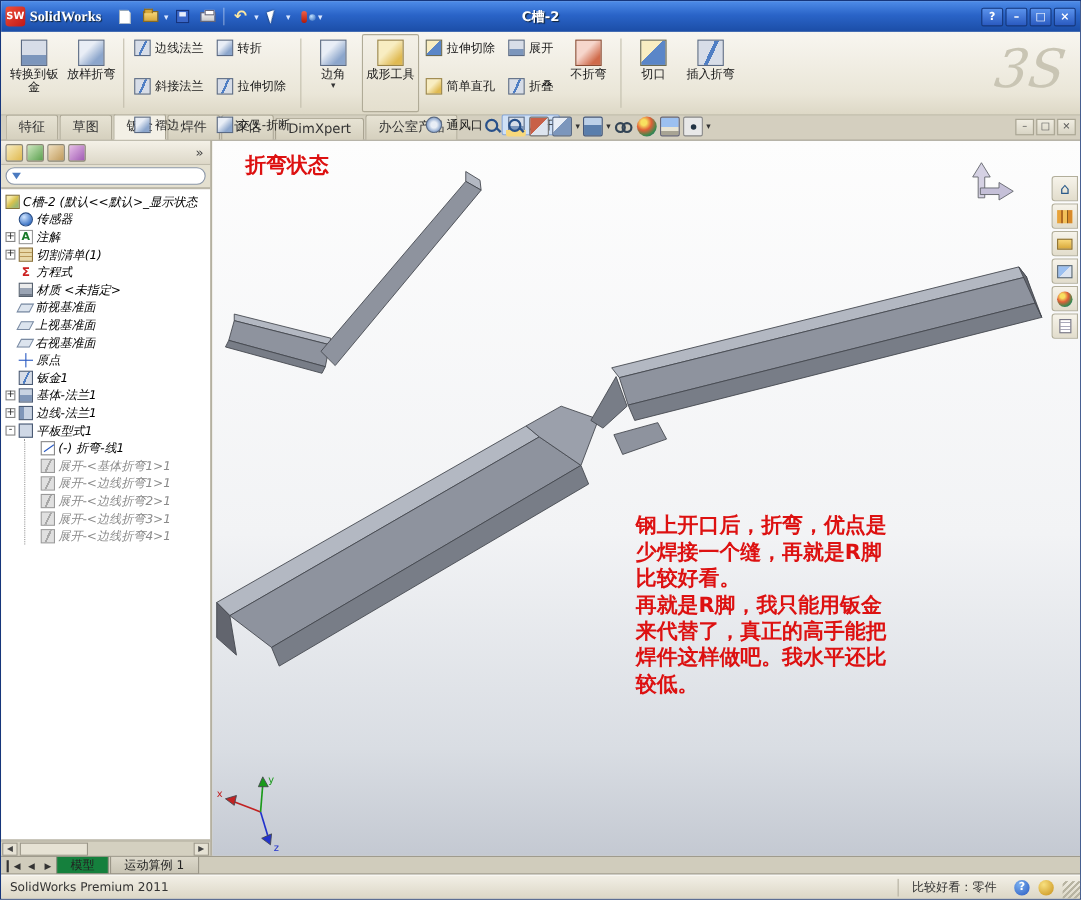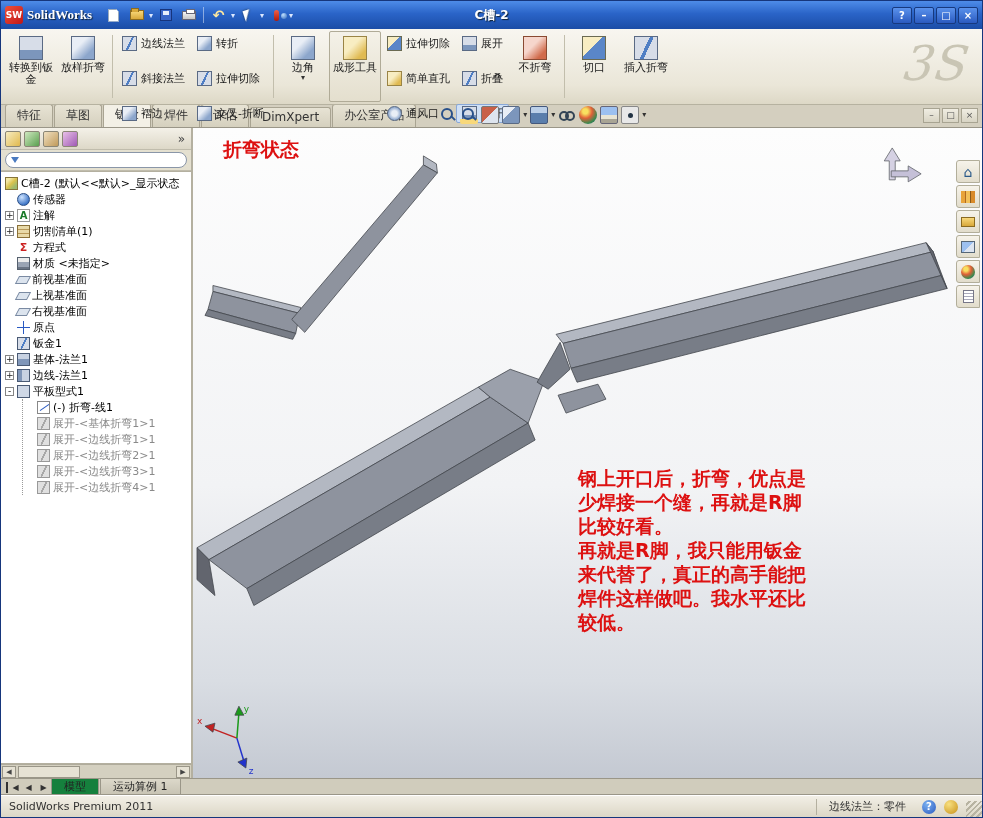--- a/index.html
+++ b/index.html
@@ -104,21 +104,21 @@
   .chev { margin-left:auto; font-size:12px; color:#444; padding:0 2px; }
   .filterrow { height:21px; flex:none; display:flex; align-items:center; padding:2px 4px;
                background:#e4e0d0; border-bottom:1px solid #c0bcac; }
   .filterbox { flex:1; height:16px; border:1px solid #8a96a8; border-radius:8px; background:#fff;
                display:flex; align-items:center; padding:0 5px; gap:4px; }
   .funnel { width:0; height:0; border-left:4px solid transparent; border-right:4px solid transparent;
             border-top:6px solid #4a7ac0; }
   .tree { flex:1; background:#fff; border:1px solid #b4b0a0; border-left:none; border-right:none;
           overflow:hidden; padding:3px 0 0 2px; }
   .trow { display:flex; align-items:center; height:16px; padding-left:2px; white-space:nowrap; cursor:default; color:#000; }
-  .trow .tl { overflow:hidden; text-overflow:clip; }
+  .trow .tl { overflow:hidden; text-overflow:clip;font-style:italic; }
   .exp { width:9px; height:9px; flex:none; margin-right:3px; border:1px solid #848484; background:#fff;
          font-size:9px; line-height:7px; text-align:center; color:#222; }
   .exp.none { border:none; background:transparent; }
   .ti { width:13px; height:13px; flex:none; margin-right:3px; position:relative; font-weight:bold; text-align:center; }
   .ti-part   { background:linear-gradient(135deg,#f5e9a8 20%,#d9c24e 50%,#9db96e 80%); border:1px solid #86753a; }
   .ti-sensor { border-radius:50%; background:radial-gradient(circle at 35% 30%,#cfe4ff,#3a72c4 75%); border:1px solid #2a4e86; }
   .ti-ann    { background:#fff; border:1px solid #999; color:#1a7a2a; font-size:10px; line-height:11px; }
   .ti-cut    { background:repeating-linear-gradient(0deg,#e8d9a8 0 3px,#b89858 3px 4px); border:1px solid #8a7038; }
   .ti-eq     { color:#c22; font-size:11px; line-height:13px; }
   .ti-mat    { background:linear-gradient(180deg,#ececec 0 4px,#9aa4b4 4px 9px,#6a7484 9px); border:1px solid #55606e; }
@@ -548,19 +548,19 @@
   <div class="btabs">
     <span class="nav bar">◀</span>
     <span class="nav">◀</span>
     <span class="nav">▶</span>
     <div class="mtab active">模型</div>
     <div class="mtab">运动算例 1</div>
   </div>
 
   <div class="statusbar">
     <span class="sb-left">SolidWorks Premium 2011</span>
-    <span class="sb-sec">边线法兰：零件</span>
+    <span class="sb-sec">比较好看：零件</span>
     <span class="sb-icon sb-q">?</span>
     <span class="sb-icon sb-gold"></span>
     <span class="grip"></span>
   </div>
 
 </div>
 
 </body></html>

